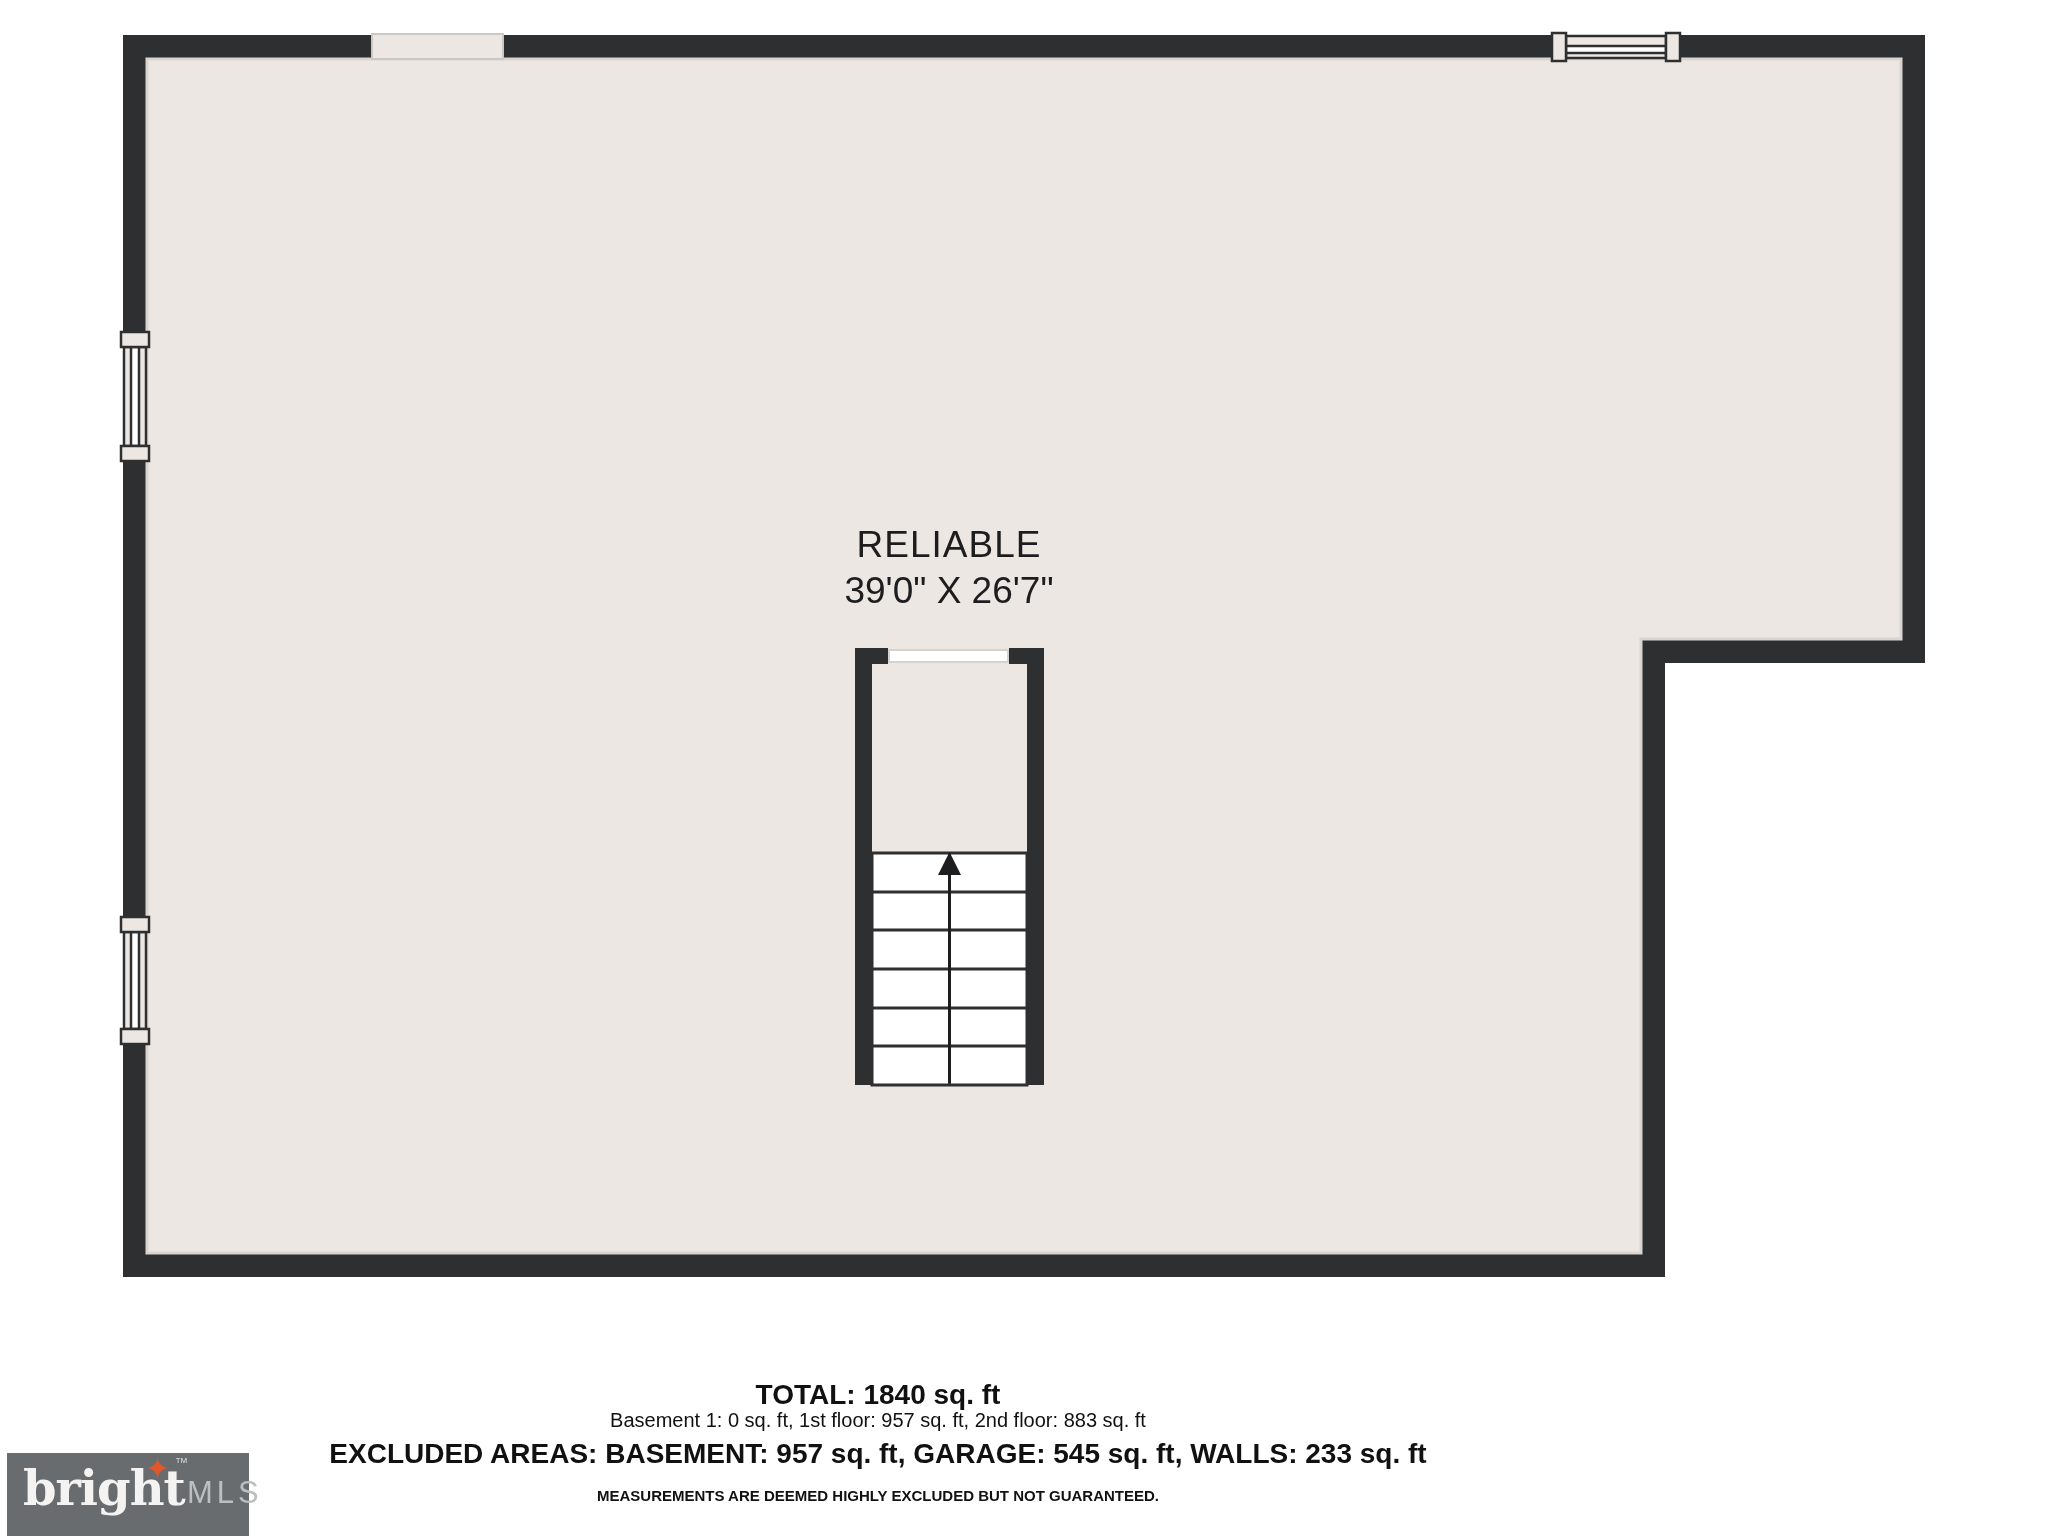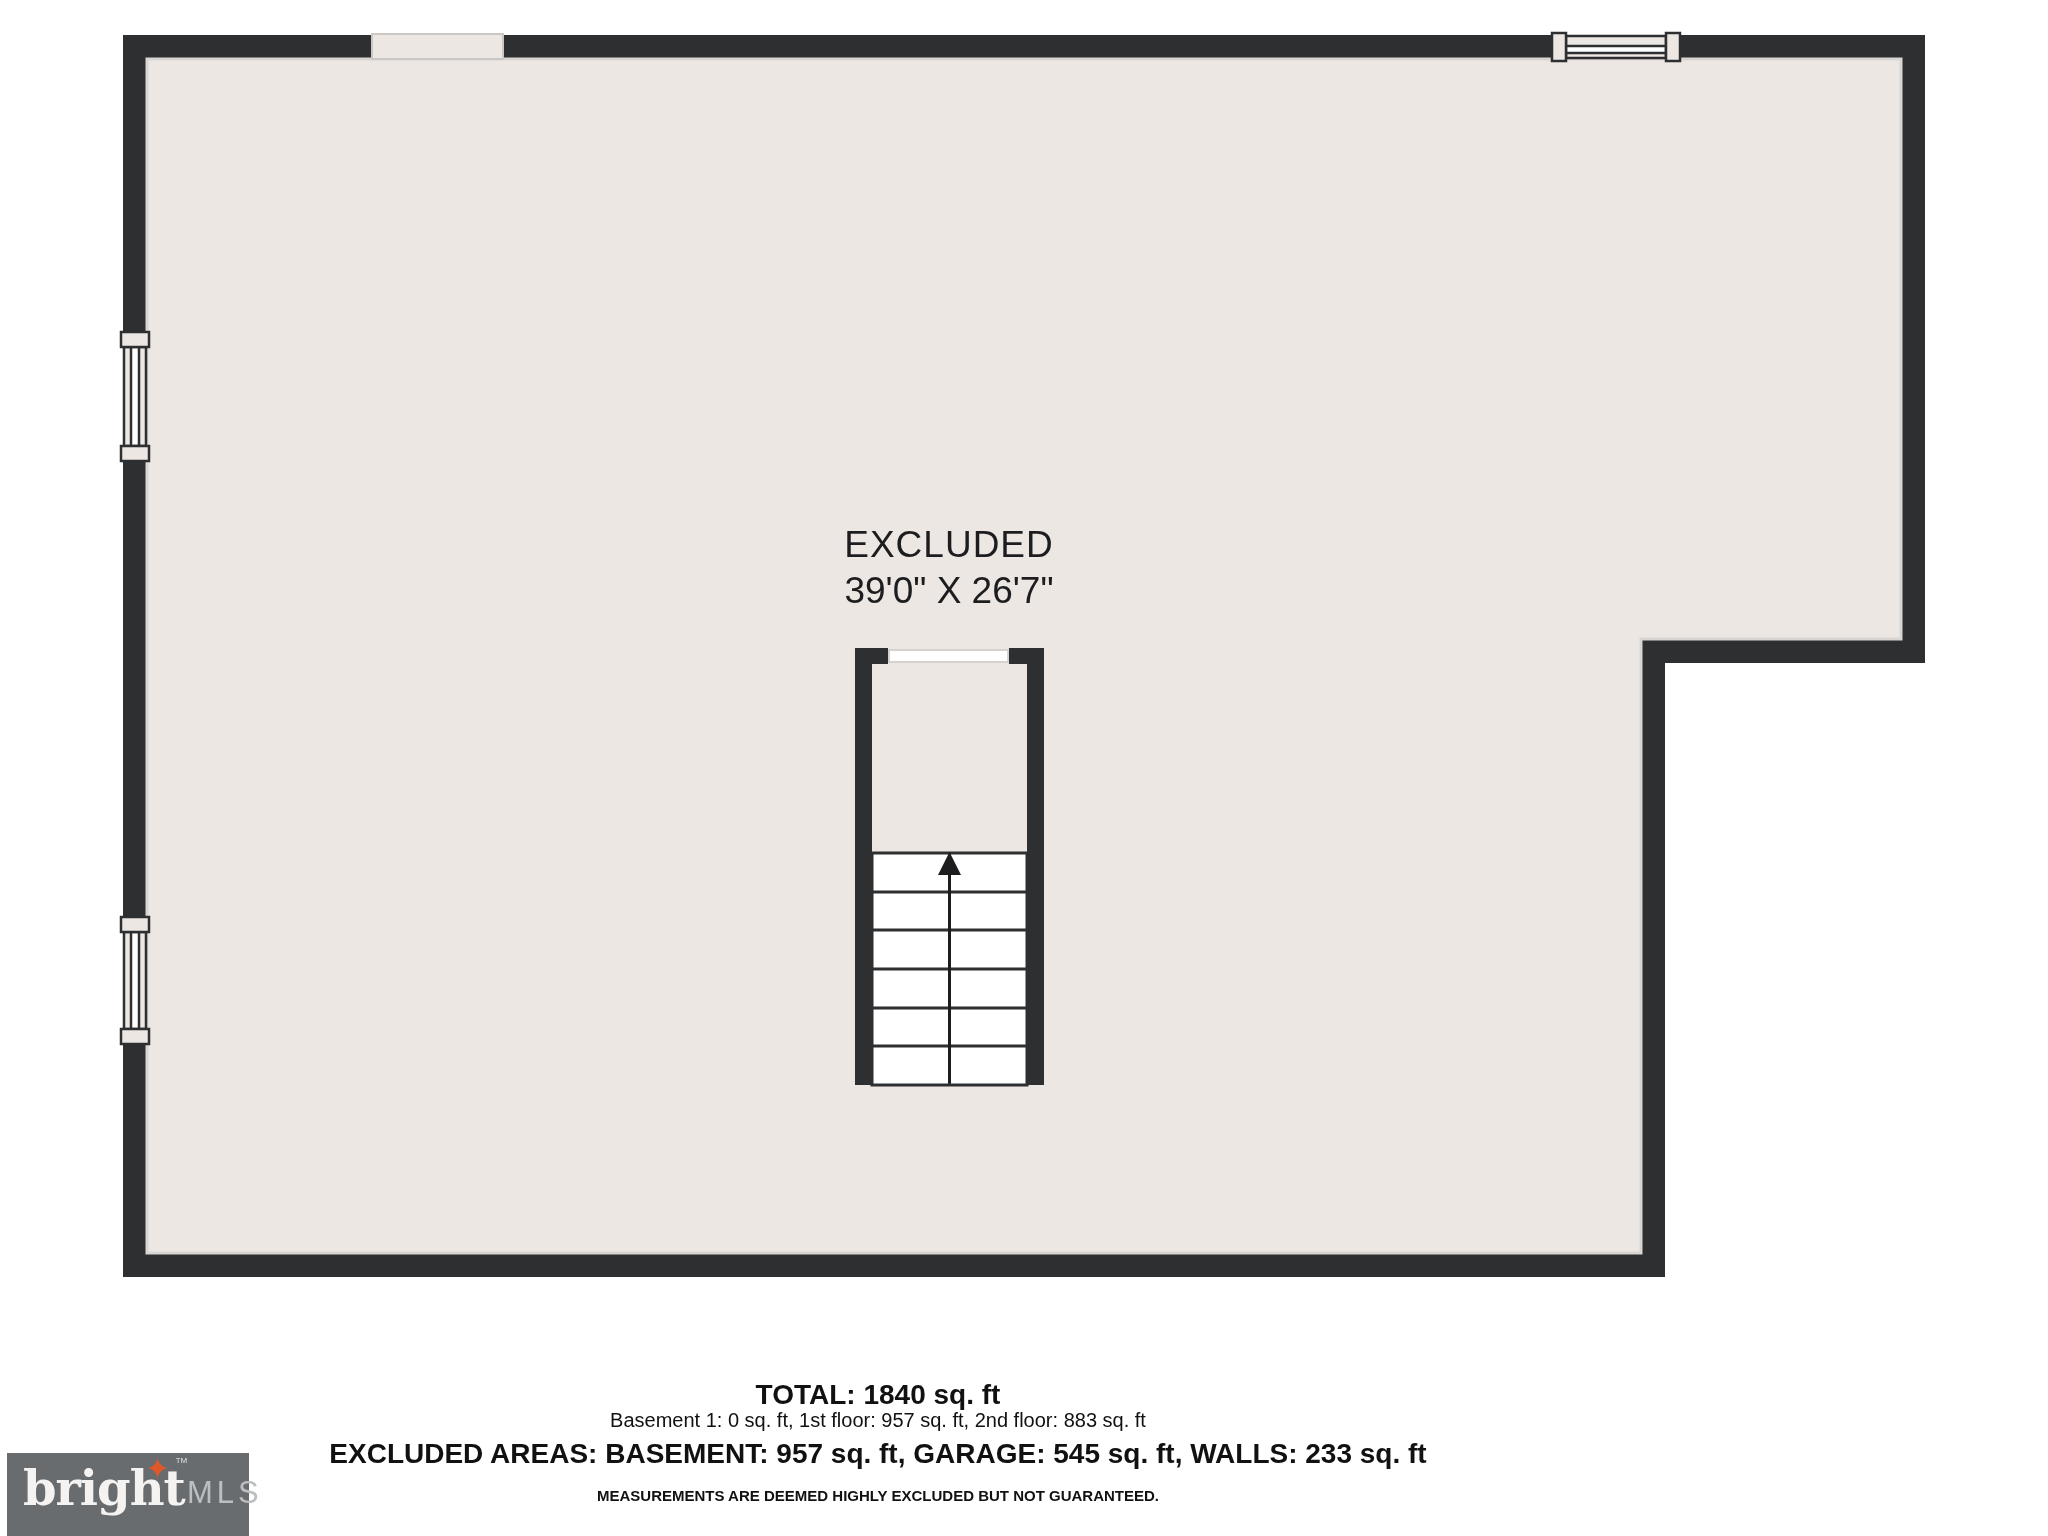--- a/index.html
+++ b/index.html
@@ -99,21 +99,21 @@
         <line x1="949.5" y1="853" x2="949.5" y2="1085"></line>
       </g>
 
       <g>
         <line x1="949.5" y1="872" x2="949.5" y2="1083" stroke="#1d1d1f" stroke-width="3"></line>
         <polygon points="949.5,852 938,875 961,875" fill="#1d1d1f"></polygon>
       </g>
     </g>
   </svg>
 
-  <div class="overlay room-label">EXCLUDED</div>
+  <div class="overlay room-label">RELIABLE</div>
   <div class="overlay room-dims">39'0" X 26'7"</div>
 
   <div class="overlay summary total">TOTAL: 1840 sq. ft</div>
   <div class="overlay summary floors">Basement 1: 0 sq. ft, 1st floor: 957 sq. ft, 2nd floor: 883 sq. ft</div>
   <div class="overlay summary excluded">EXCLUDED AREAS: BASEMENT: 957 sq. ft, GARAGE: 545 sq. ft, WALLS: 233 sq. ft</div>
   <div class="overlay summary disclaimer">MEASUREMENTS ARE DEEMED HIGHLY EXCLUDED BUT NOT GUARANTEED.</div>
 
   <div class="overlay logo-box">
     <span class="logo-brand">bright</span>
     <span class="logo-star">✦</span>

